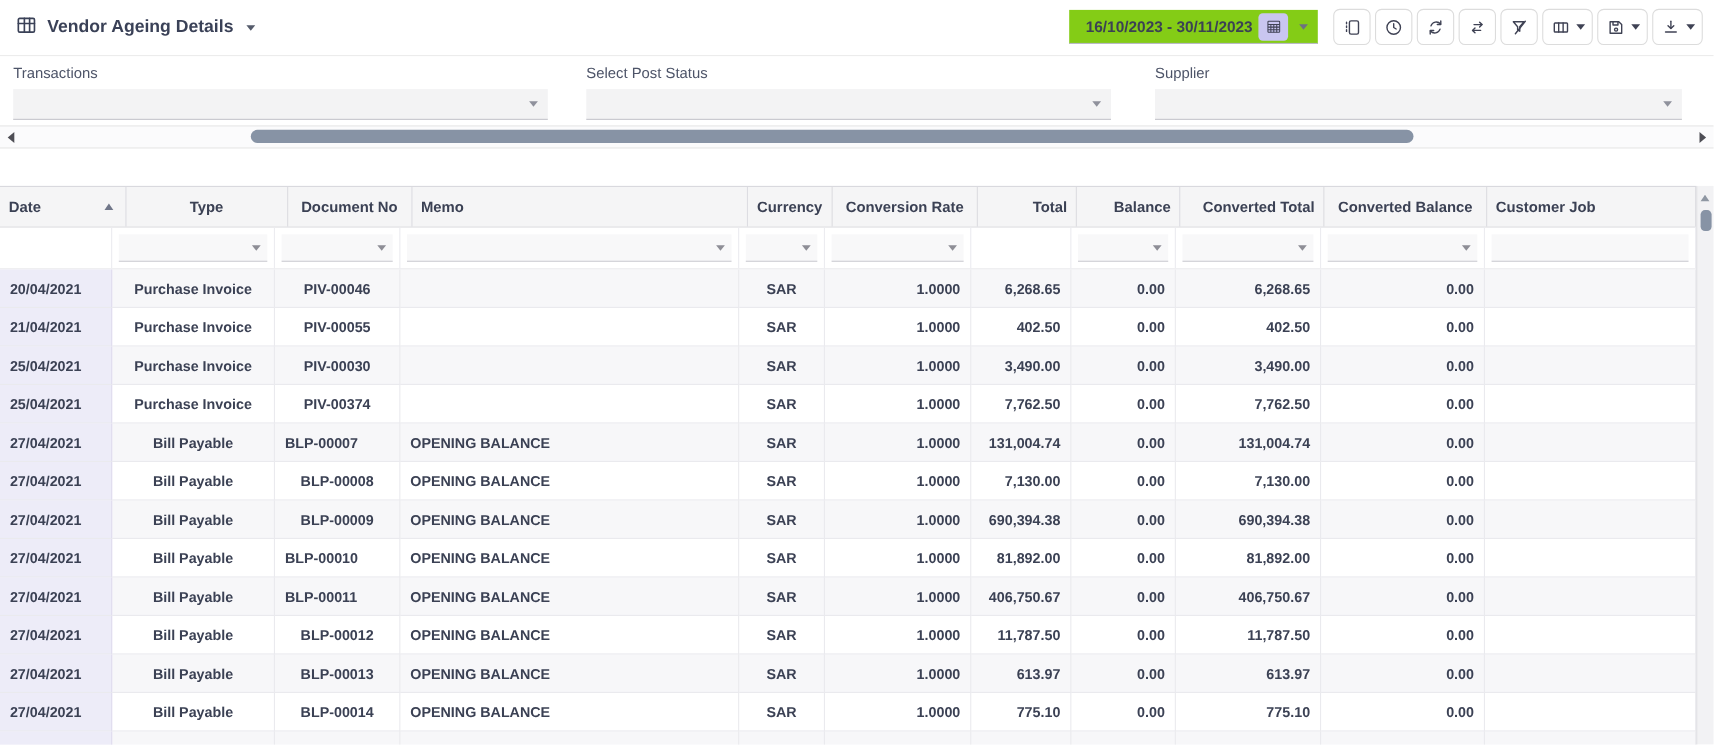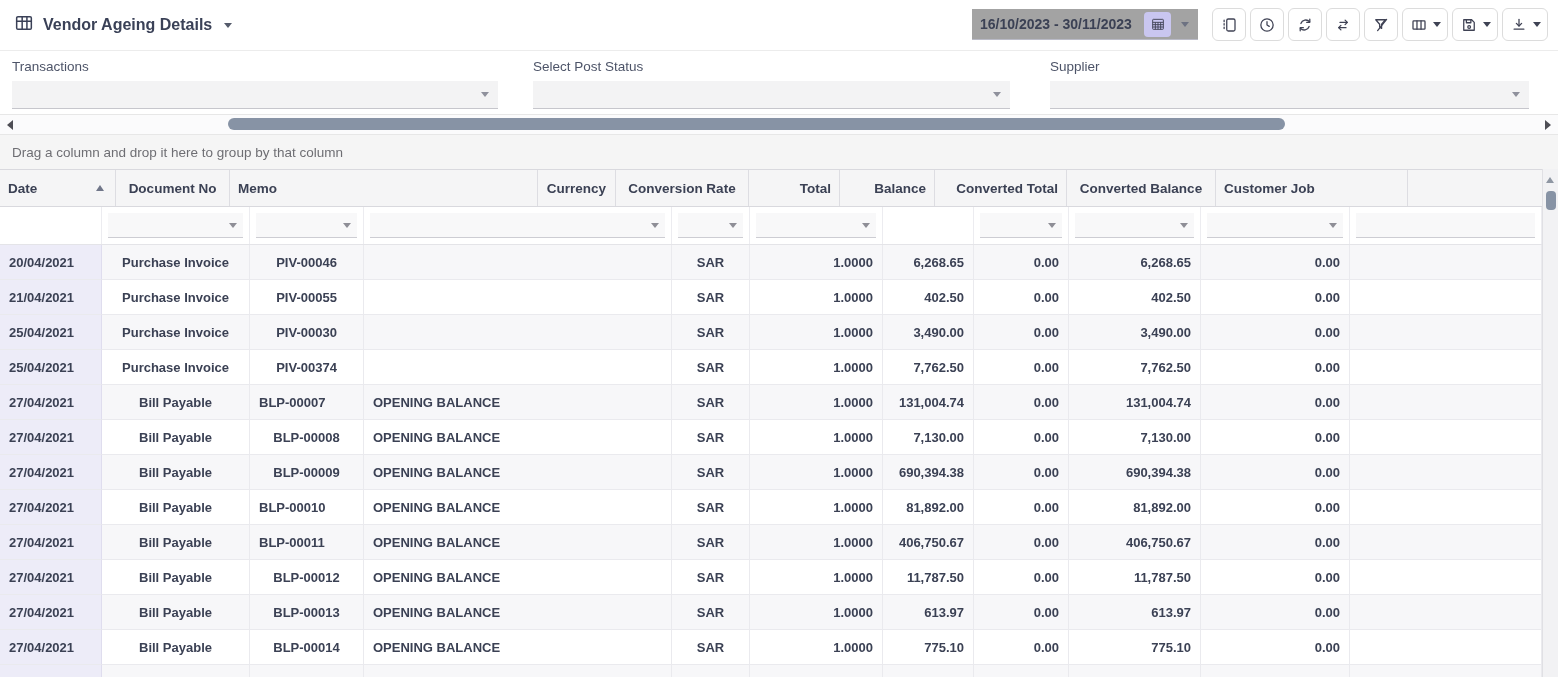--- a/index.html
+++ b/index.html
@@ -6,22 +6,22 @@
   #screen{position:relative;width:1558px;height:677px;overflow:hidden;background:#fff;
           font-family:"Liberation Sans",sans-serif;color:#3b4154;}
 
   
   .topbar{position:absolute;left:0;top:0;width:1558px;height:50px;background:#fff;border-bottom:1px solid #ececec;}
   .title-wrap{position:absolute;left:14px;top:0;height:50px;display:flex;align-items:center;gap:9px;cursor:pointer;}
   .title-text{font-size:16px;font-weight:700;color:#3a4157;}
   .caret{width:0;height:0;border-left:4.5px solid transparent;border-right:4.5px solid transparent;border-top:5.5px solid #555b6b;}
   .title-wrap .caret{margin-left:3px;}
 
-  .daterange{position:absolute;left:972px;top:9px;width:226px;height:31px;background:#a3a3a3;
-             border-bottom:1px solid #b9bac6;display:flex;align-items:center;padding:0 9px 0 8px;box-sizing:border-box;cursor:pointer;}
+  .daterange{position:absolute;left:972px;top:9px;width:226px;height:31px;background:#84cc16;
+             border-bottom:1px solid #b9bac6;display:flex;align-items:center;padding:0 9px 0 15px;box-sizing:border-box;cursor:pointer;}
   .daterange-text{font-size:14px;font-weight:600;color:#3b4154;white-space:nowrap;}
   .cal-btn{margin-left:auto;width:27px;height:25px;background:#c9c6f0;border-radius:4px;display:flex;align-items:center;justify-content:center;}
   .daterange .dr-caret{margin-left:10px;border-top-color:#6d7282;}
 
   .toolbar{position:absolute;left:1212px;top:8px;display:flex;gap:4px;}
   .tbtn{height:33px;background:#fff;border:1px solid #dcdcdc;border-radius:6px;display:flex;align-items:center;justify-content:center;gap:5px;box-sizing:border-box;cursor:pointer;}
   .tbtn svg{display:block;}
   .tbtn .caret{border-top-color:#3f4254;}
 
   
@@ -189,29 +189,29 @@
         <span class="caret"></span>
       </div>
   </div>
 
   <div class="hscroll">
     <span class="hs-left"></span>
     <span class="hs-thumb"></span>
     <span class="hs-right"></span>
   </div>
 
-  <div class="groupbar">
-    <span>Drag a column and drop it here to group by that column</span>
-  </div>
 
   <div class="grid">
     <div class="ghead" id="grid-head">
         <div class="hcell" style="width: 116px; justify-content: flex-start;">
           <span>Date</span>
           <span class="sort-asc"></span>
+        </div>
+        <div class="hcell" style="width: 148px; justify-content: center;">
+          <span>Type</span>
         </div>
         <div class="hcell" style="width: 114px; justify-content: center;">
           <span>Document No</span>
         </div>
         <div class="hcell" style="width: 308px; justify-content: flex-start;">
           <span>Memo</span>
         </div>
         <div class="hcell" style="width: 78px; justify-content: center;">
           <span>Currency</span>
         </div>

